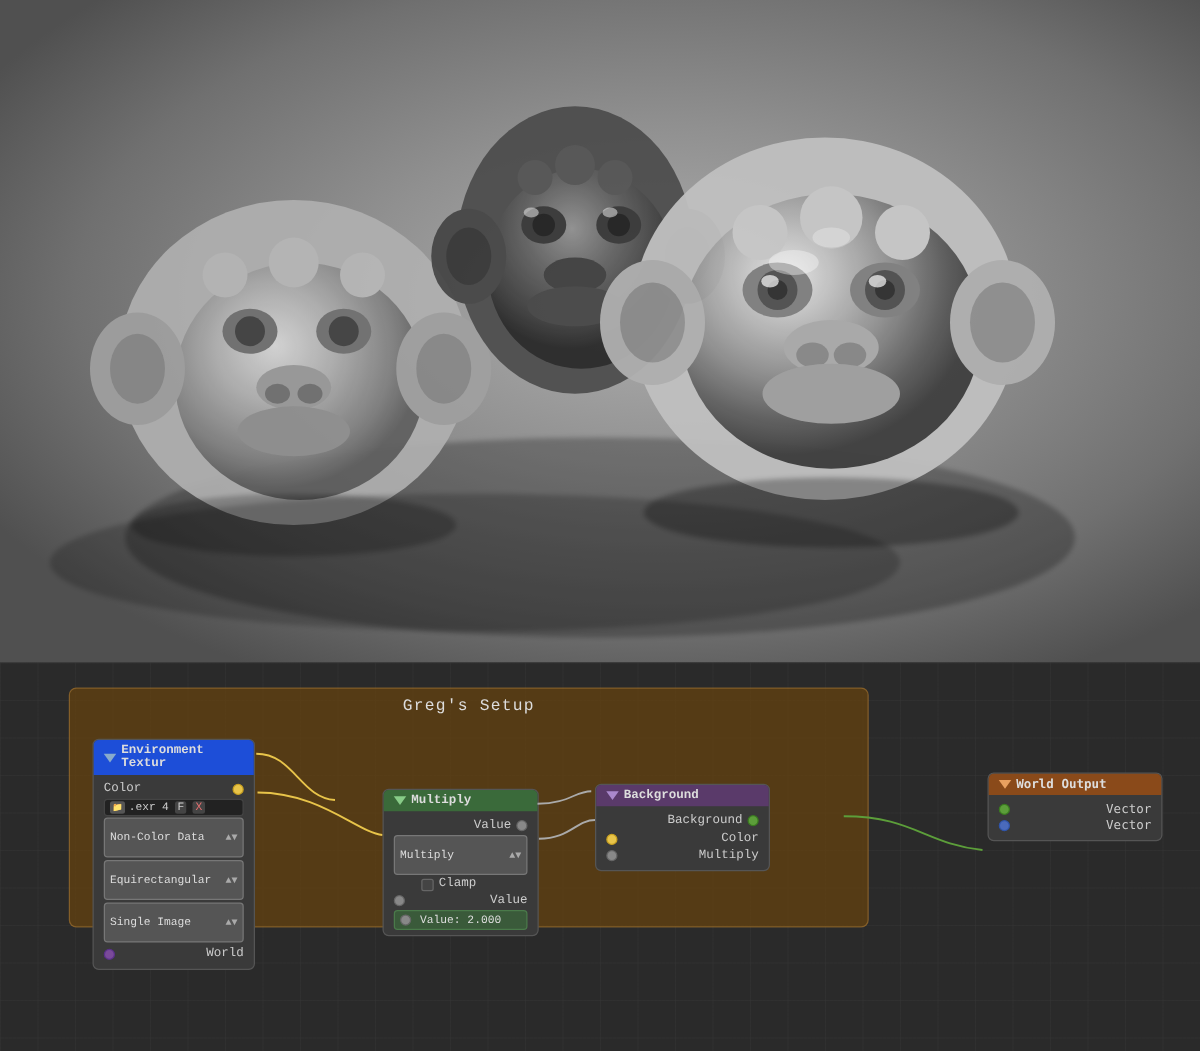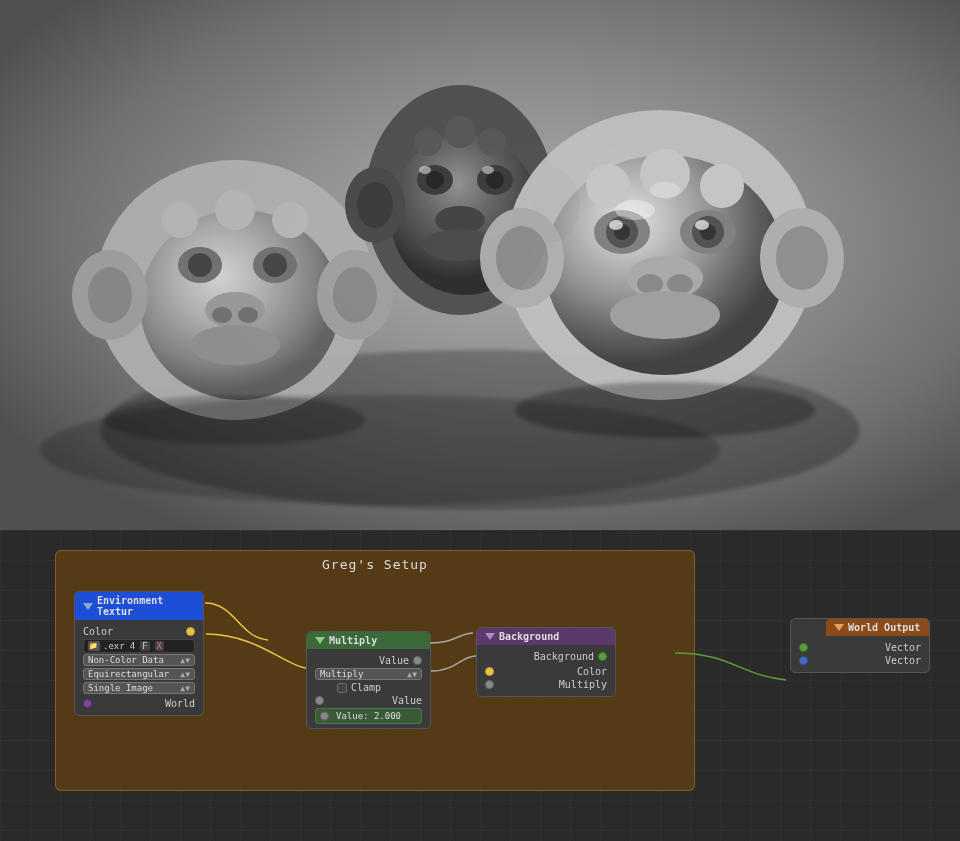--- a/index.html
+++ b/index.html
@@ -31,24 +31,25 @@
         linear-gradient(90deg, rgba(80,80,80,0.15) 1px, transparent 1px);
       background-size: 30px 30px;
     }
 
     
     #node-group {
       position: absolute;
       left: 55px;
       top: 20px;
       width: 640px;
-      height: 241px;
+      height: 192px;
       background: rgba(100, 65, 15, 0.75);
       border: 1px solid rgba(180, 130, 60, 0.5);
       border-radius: 6px;
+      font-family: Liberation Mono, monospace;
     }
 
     #node-group-title {
       text-align: center;
       color: #ddd;
       font-size: 13px;
       padding: 6px 0 4px 0;
       letter-spacing: 1px;
     }
 
@@ -160,21 +161,20 @@
     #node-world-output .node-header {
       background: #8a4a1a;
       color: #ddd;
       padding: 3px 8px;
       border-radius: 4px 4px 0 0;
       font-size: 10px;
       font-weight: bold;
       display: flex;
       align-items: center;
       gap: 4px;
-      margin-left: 35px;
     }
 
     .node-field {
       background: #222;
       border: 1px solid #444;
       border-radius: 3px;
       padding: 1px 4px;
       font-size: 9px;
       color: #ccc;
       margin: 1px 0;
@@ -194,21 +194,21 @@
       align-items: center;
       justify-content: center;
       color: #aaa;
       flex-shrink: 0;
     }
 
     .node-dropdown {
       background: #555;
       border: 1px solid #777;
       border-radius: 3px;
-      padding: 0 4px;
+      padding: 10px 4px;
       font-size: 9px;
       color: #ddd;
       width: 100%;
       display: flex;
       align-items: center;
       justify-content: space-between;
     }
 
     .dropdown-arrow {
       font-size: 8px;

